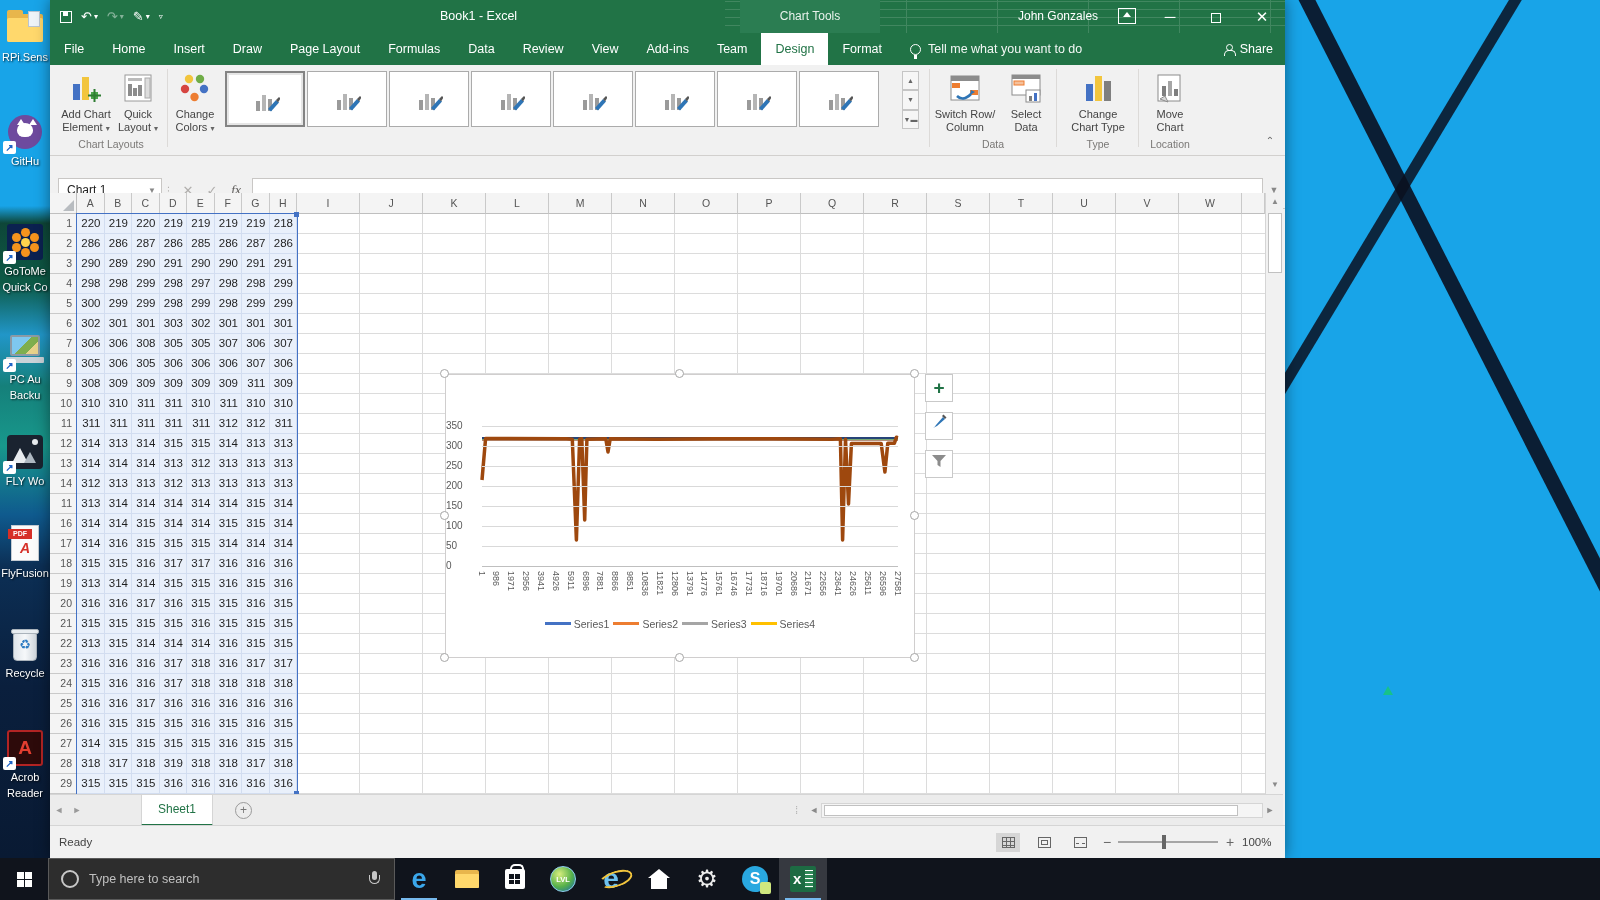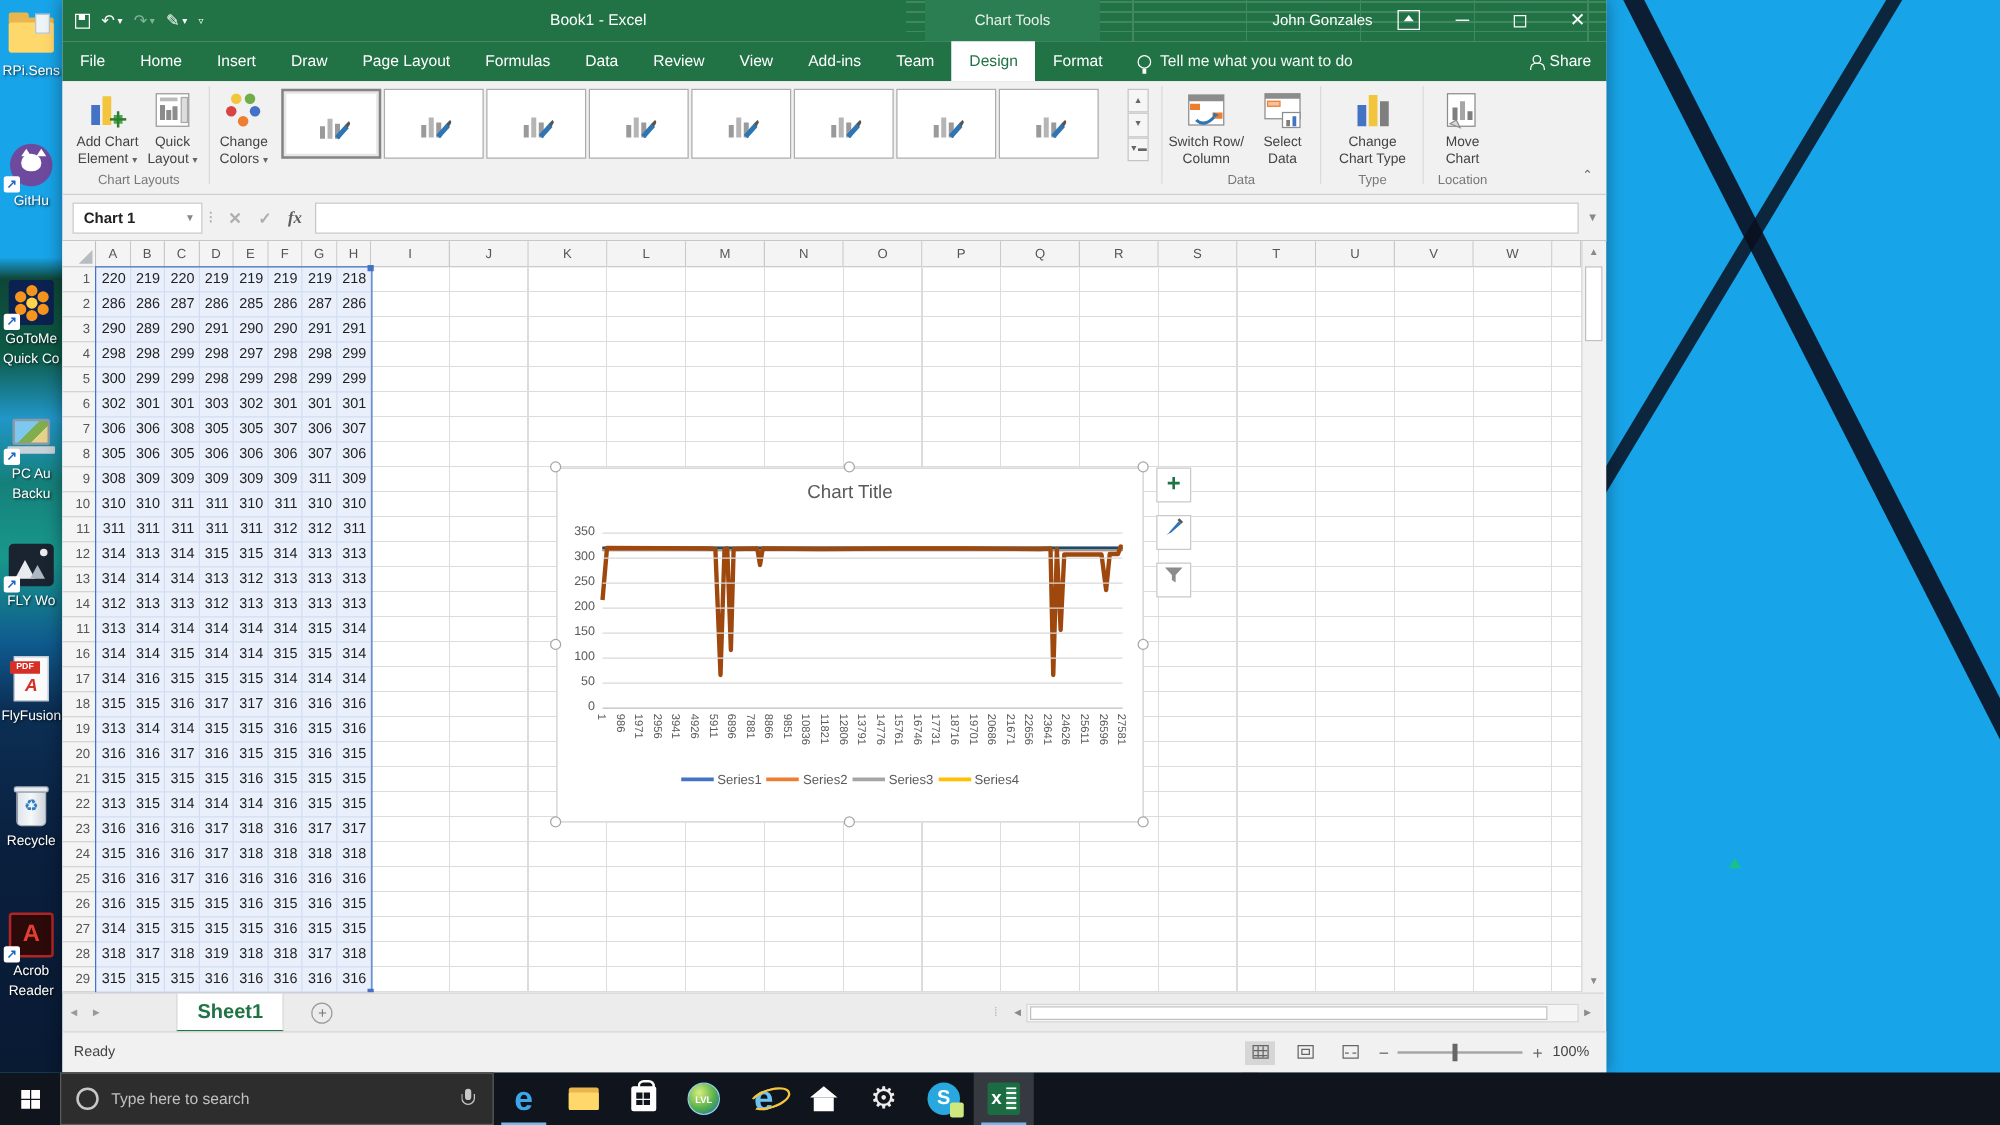--- a/index.html
+++ b/index.html
@@ -95,22 +95,22 @@
   
   #gallery{position:absolute;left:175px;top:6px;height:58px;display:flex;gap:2px;}
   .gtile{width:80px;height:56px;background:#fff;border:1px solid #ababab;position:relative;}
   .gtile.sel{border:2px solid #848484;background:#e6e6e6;}
   .gtile .tin{position:absolute;left:2px;top:2px;right:2px;bottom:2px;background:#fff;}
   #gallery-scroll{position:absolute;left:852px;top:6px;width:17px;height:58px;display:flex;flex-direction:column;}
   #gallery-scroll div{flex:1;border:1px solid #c5c5c5;background:#f6f6f6;font-size:7px;color:#666;text-align:center;line-height:17px;}
   #ribbon-collapse{position:absolute;left:1212px;top:70px;width:16px;height:14px;color:#666;font-size:10px;text-align:center;line-height:12px;}
 
   
-  #formulabar{position:absolute;left:0;top:156px;width:100%;height:37px;background:#f1f1f1;border-bottom:1px solid #c9c7c5;
-    display:flex;align-items:center;font-weight:bold;}
+  #formulabar{position:absolute;left:0;top:172px;width:100%;height:37px;background:#f1f1f1;border-bottom:1px solid #c9c7c5;
+    display:flex;align-items:center;}
   #namebox{margin-left:8px;width:104px;height:25px;background:#fff;border:1px solid #c9c7c5;
     font-size:12px;color:#222;line-height:23px;padding-left:8px;position:relative;}
   #namebox .nb-caret{position:absolute;right:5px;top:0;line-height:23px;font-size:8px;color:#888;}
   .fb-dots{width:14px;text-align:center;color:#b5b3b1;font-size:10px;letter-spacing:1px;}
   .fb-btn{width:24px;text-align:center;color:#b0aeac;font-size:13px;}
   .fb-btn.fx{color:#5f5d5b;font-style:italic;font-family:"Liberation Serif",serif;font-size:13.5px;}
   #formula-input{flex:1;height:25px;background:#fff;border:1px solid #c9c7c5;margin-left:4px;}
   #fb-expand{width:22px;text-align:center;color:#888;font-size:9px;}
 
   
@@ -137,39 +137,39 @@
   
   #vscroll{position:absolute;left:1215px;top:0;width:18px;height:601px;background:#f1f1f1;border-left:1px solid #d5d5d5;}
   .scr-arrow{position:absolute;left:1px;width:16px;height:16px;color:#8a8a8a;font-size:8px;text-align:center;line-height:16px;}
   #vthumb{position:absolute;left:2px;top:20px;width:14px;height:60px;background:#fff;border:1px solid #c1c1c1;}
 
   
   #chart{position:absolute;left:395px;top:181px;width:470px;height:284px;background:#fff;border:1px solid #d0cece;}
   #chart-title{position:absolute;left:0;top:10px;width:100%;text-align:center;font-size:15px;color:#595959;}
   .cgrid{position:absolute;left:36px;width:416px;height:1px;background:#d9d9d9;}
   .cgrid.axis{background:#bfbfbf;}
-  .ylab{position:absolute;width:30px;text-align:right;font-size:10px;color:#595959;}
+  .ylab{position:absolute;width:30px;font-size:10px;color:#595959;}
   .xlab{position:absolute;white-space:nowrap;font-size:9px;color:#595959;transform-origin:0 0;}
   #chart svg{position:absolute;left:0;top:0;}
   #legend{position:absolute;left:0;top:241px;width:100%;}
   .lrow{display:flex;justify-content:center;gap:4px;height:15px;align-items:center;}
   .litem{display:flex;align-items:center;gap:3px;font-size:10.5px;color:#595959;}
   .lswatch{width:26px;height:3px;}
   .handle{position:absolute;width:9px;height:9px;border-radius:50%;background:#fff;border:1px solid #a6a6a6;z-index:3;}
   .chart-side-btn{position:absolute;left:875px;width:28px;height:28px;background:#fff;border:1px solid #c9c9c9;
     text-align:center;line-height:26px;z-index:3;}
   #csb-add{top:181px;color:#217346;font-size:19px;font-weight:bold;}
   #csb-style{top:219px;} #csb-filter{top:257px;}
 
   
   #tabbar{position:absolute;left:0;top:794px;width:1233px;height:31px;background:#ececec;border-top:1px solid #d5d5d5;
     display:flex;align-items:center;font-size:11px;color:#666;}
   .navarr{width:18px;text-align:center;color:#9a9a9a;font-size:9px;}
-  #sheet-tab{margin-left:55px;height:31px;line-height:29px;background:#fff;color:#217346;font-weight:bold;
-    padding:0 16px;border-right:1px solid #d5d5d5;border-left:1px solid #d5d5d5;border-bottom:2px solid #217346;font-size:16px;}
+  #sheet-tab{margin-left:55px;height:31px;line-height:29px;background:#fff;color:#217346;font-weight:normal;
+    padding:0 16px;border-right:1px solid #d5d5d5;border-left:1px solid #d5d5d5;border-bottom:2px solid #217346;font-size:12px;}
   #add-sheet{margin-left:22px;width:17px;height:17px;border:1px solid #9a9a9a;border-radius:50%;
     text-align:center;line-height:15px;color:#777;font-size:12px;}
   #tab-dots{margin-left:auto;color:#b0b0b0;font-size:10px;letter-spacing:1px;}
   #hscroll{display:flex;align-items:center;width:470px;margin:0 6px 0 8px;}
   #hscroll .harr{width:14px;text-align:center;color:#8a8a8a;font-size:9px;}
   #htrack{flex:1;height:15px;background:#f5f5f5;border:1px solid #d5d5d5;position:relative;}
   #hthumb{position:absolute;left:2px;top:1px;right:24px;height:11px;background:#fff;border:1px solid #c1c1c1;}
 
   
   #statusbar{position:absolute;left:0;top:825px;width:1235px;height:33px;background:#f1f1f1;border-top:1px solid #d5d5d5;
@@ -854,21 +854,20 @@
           <div class="dcell">316</div>
           <div class="dcell">316</div>
           <div class="dcell">316</div>
           <div class="dcell">316</div>
           <div class="dcell">316</div>
         </div>
       <div class="range-handle" style="left:244px;top:19px"></div>
       <div class="range-handle" style="left:244px;top:598px"></div>
 
       <div id="chart">
-        <div id="chart-title">Chart Title</div>
         <div id="plot"></div>
         <svg id="series-svg" width="470" height="284" viewBox="0 0 470 284">
             <polyline stroke-width="2" points="36,65.0 452,65.0" fill="none" stroke="#4472c4" stroke-linejoin="round"></polyline>
             <polyline stroke-width="2" points="36,64.7 452,64.7" fill="none" stroke="#ed7d31" stroke-linejoin="round"></polyline>
             <polyline stroke-width="2" points="36,64.4 452,64.4" fill="none" stroke="#a5a5a5" stroke-linejoin="round"></polyline>
             <polyline stroke-width="2" points="36,64.0 452,64.0" fill="none" stroke="#ffc000" stroke-linejoin="round"></polyline>
             <polyline stroke-width="2" points="36,63.7 452,63.7" fill="none" stroke="#5b9bd5" stroke-linejoin="round"></polyline>
             <polyline stroke-width="2" points="36,63.4 452,63.4" fill="none" stroke="#70ad47" stroke-linejoin="round"></polyline>
             <polyline stroke-width="2" points="36,63.1 452,63.1" fill="none" stroke="#264478" stroke-linejoin="round"></polyline>
             <polyline stroke-width="3.5" points="36.0,105.0 39.6,63.4 120.5,63.8 126.3,64.2 130.4,165.0 133.6,64.2 135.8,63.8 138.7,145.0 140.9,64.2 159.8,63.8 162.0,77.0 164.2,63.8 210.8,64.2 269.1,63.8 327.4,63.8 385.7,64.2 394.4,63.8 396.6,165.0 399.5,64.2 402.5,129.0 405.4,68.6 417.8,68.6 435.2,68.6 438.9,97.0 441.8,68.2 448.4,68.2 450.5,62.2 452.0,62.6" fill="none" stroke="#9e480e" stroke-linejoin="round"></polyline>

